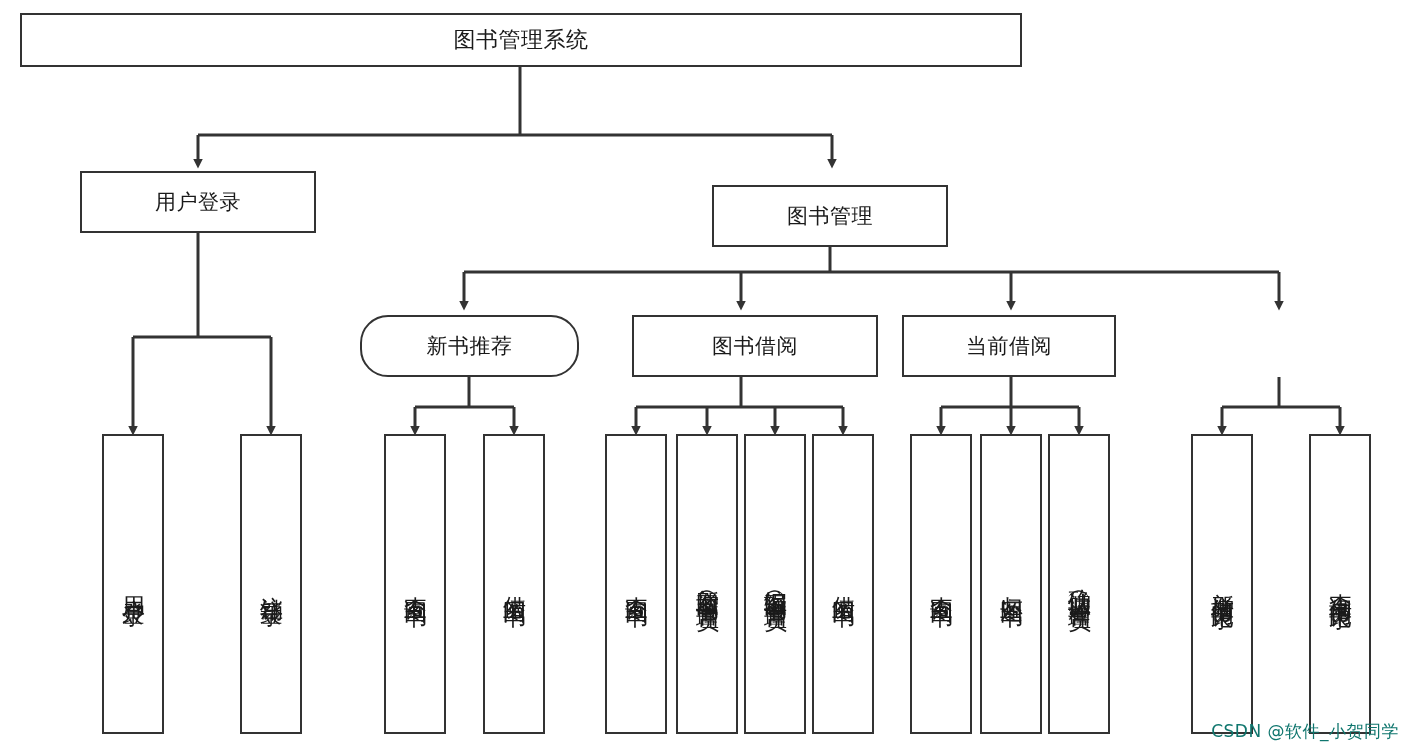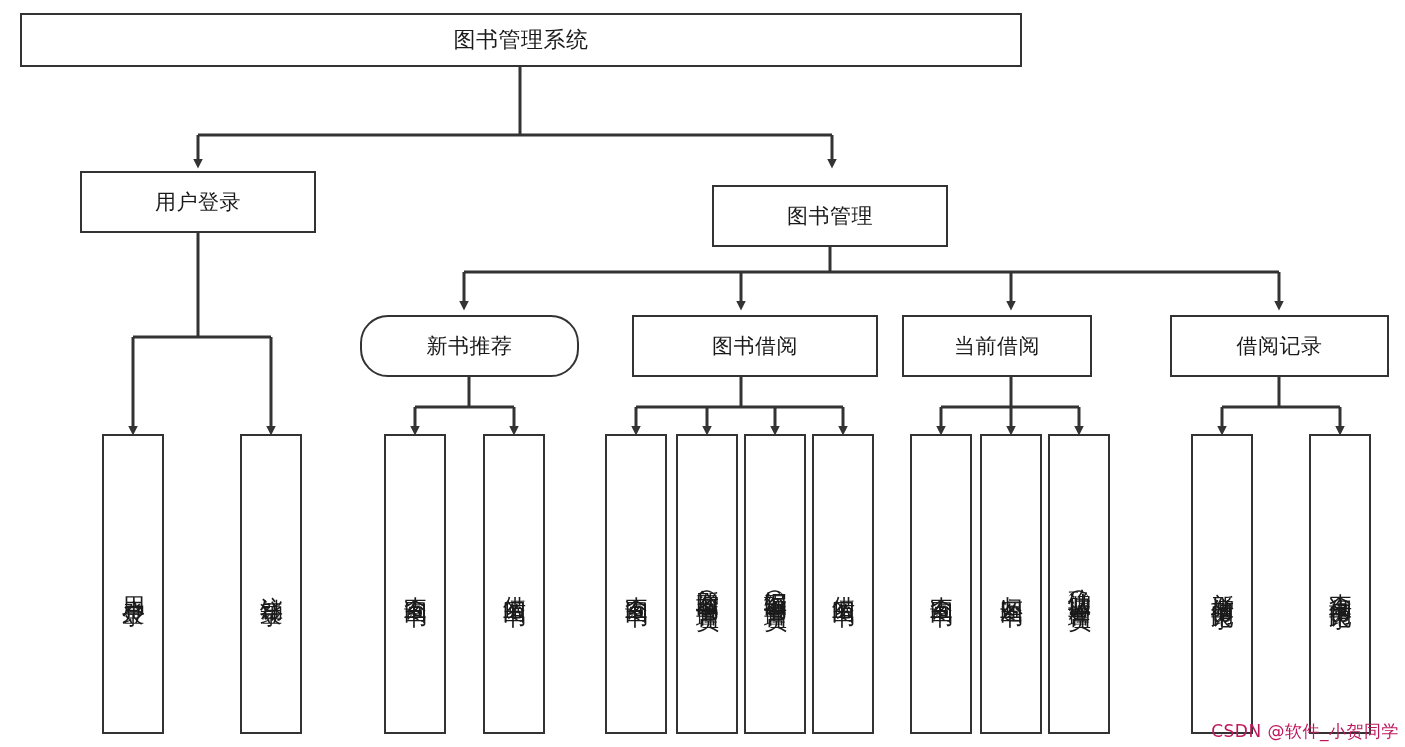--- a/index.html
+++ b/index.html
@@ -63,21 +63,21 @@
     font-size: 23px;
     line-height: 1.12;
     letter-spacing: 3px;
     max-height: 100%;
   }
   #watermark {
     position: absolute;
     right: 6px;
     bottom: 4px;
     font-size: 17px;
-    color: #be185d;
+    color: #0f766e;
     white-space: nowrap;
     z-index: 3;
     letter-spacing: 0.5px;
   }
 </style>
 </head>
 <body>
 
 <div id="diagram-root">
 
@@ -141,25 +141,22 @@
   <div class="node horiz" style="left:712px; top:185px; width:236px; height:62px;">
     <span class="label">图书管理</span>
   </div>
 
   <div class="node horiz" style="left:360px; top:315px; width:219px; height:62px;border-radius:28px;">
     <span class="label">新书推荐</span>
   </div>
   <div class="node horiz" style="left:632px; top:315px; width:246px; height:62px;">
     <span class="label">图书借阅</span>
   </div>
-  <div class="node horiz" style="left:902px; top:315px; width:190px; height:62px;">
+  <div class="node horiz" style="left:902px; top:315px; width:214px; height:62px;">
     <span class="label">当前借阅</span>
-  </div>
-  <div class="node horiz" style="left:1170px; top:315px; width:219px; height:62px;">
-    <span class="label">借阅记录</span>
   </div>
 
   <div class="node vert" style="left:102px; top:434px; width:62px; height:300px;">
     <span class="label">用户登录</span>
   </div>
   <div class="node vert" style="left:240px; top:434px; width:62px; height:300px;">
     <span class="label">注销登录</span>
   </div>
 
   <div class="node vert" style="left:384px; top:434px; width:62px; height:300px;">

